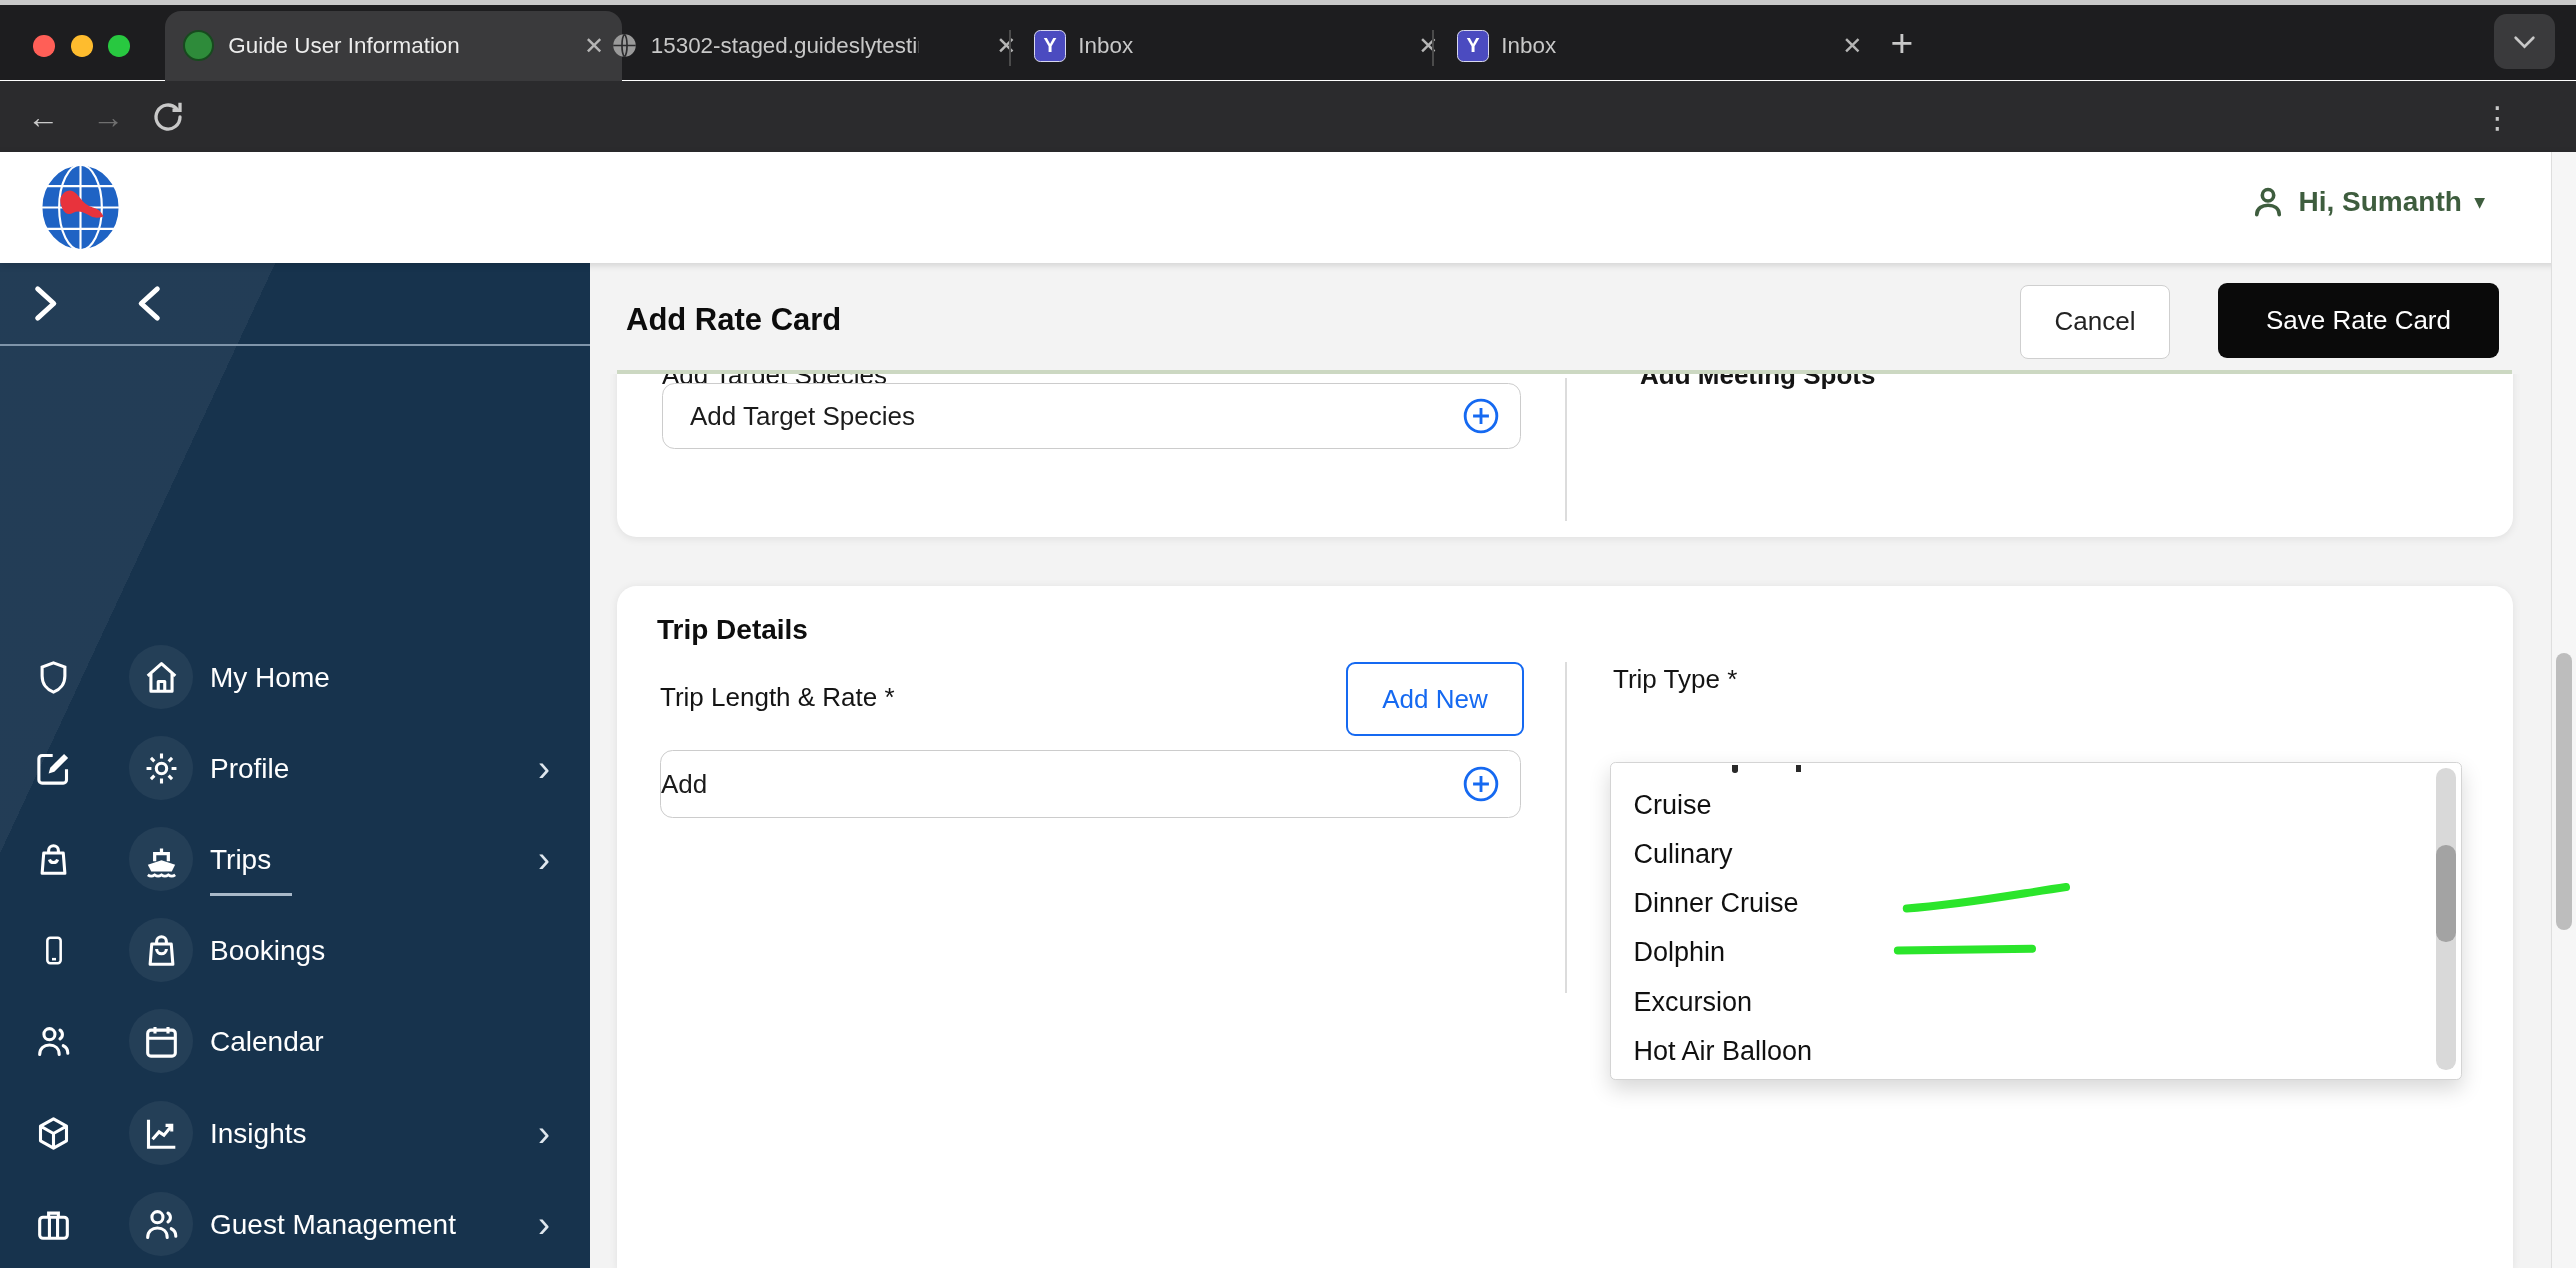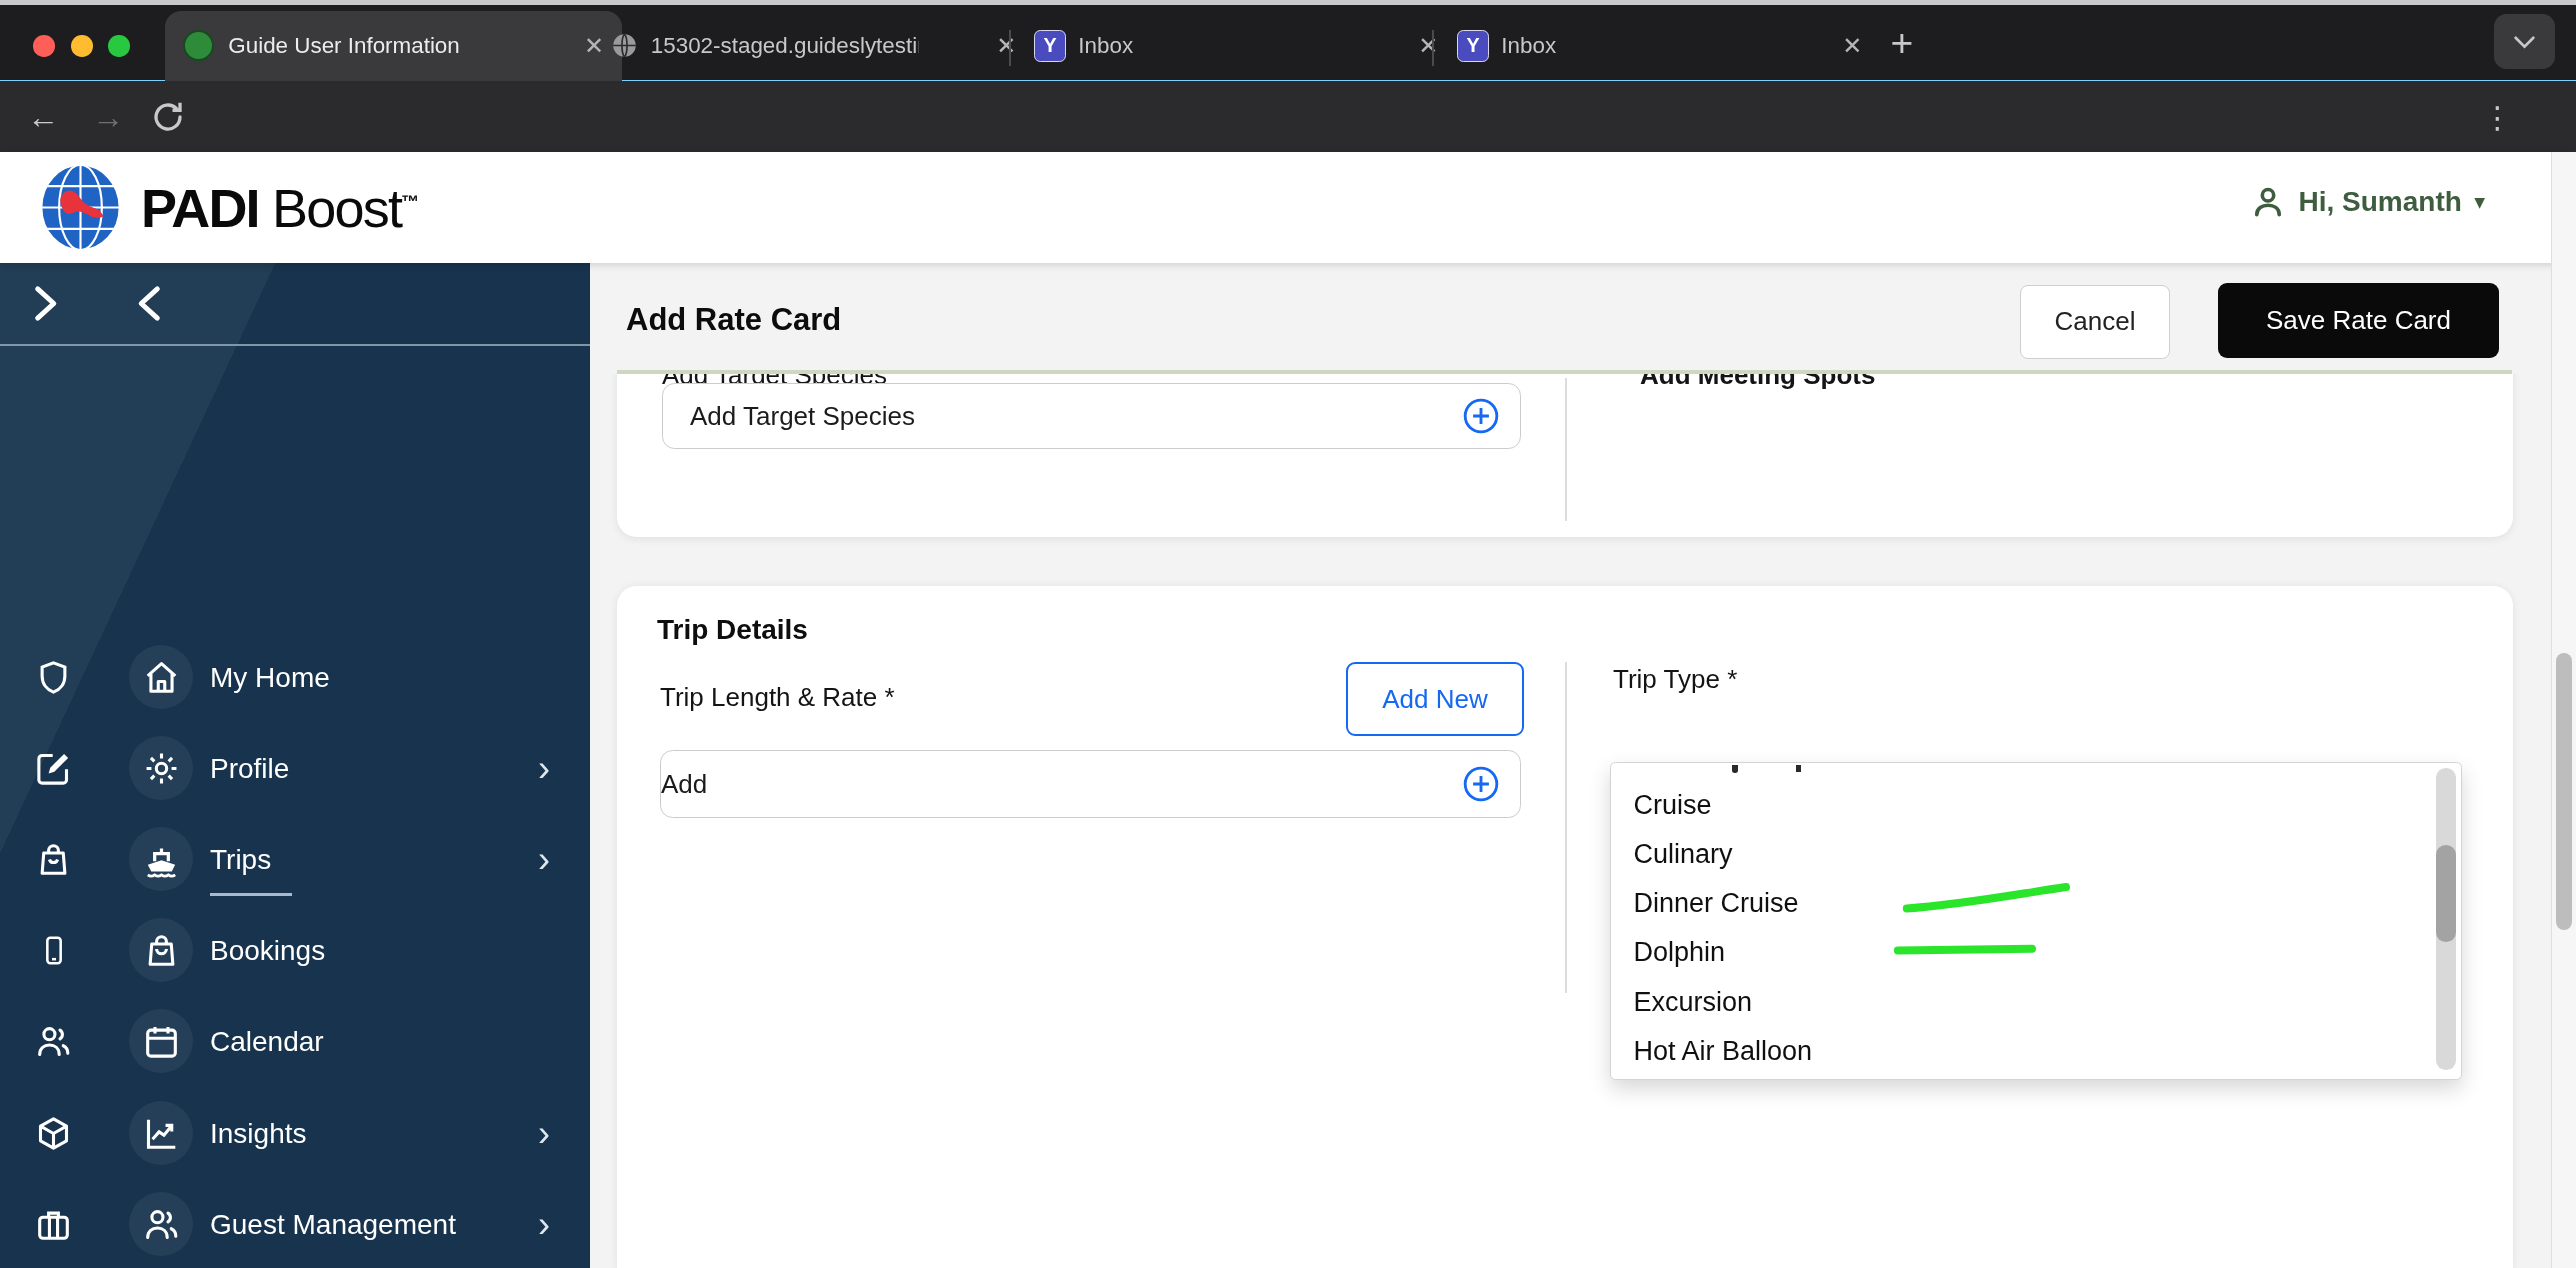--- a/index.html
+++ b/index.html
@@ -1,17 +1,17 @@
 <!DOCTYPE html>
 <html style="font-size:14.3px"><head>
 <meta charset="utf-8">
 <style>
   html,body{margin:0;padding:0;background:#888;}
   .stage{position:relative;width:2576px;height:1268px;overflow:hidden;
-    font-family:"Liberation Sans","DejaVu Sans",sans-serif;background:#7dd3fc;}
+    font-family:"Liberation Sans","DejaVu Sans",sans-serif;background:#ffffff;}
   .abs{position:absolute;}
   svg{display:block;}
 
   
   .win-top{left:0;top:0;width:2576px;height:5.4px;background:#c9c9c9;}
   .tabstrip{left:0;top:5.4px;width:2576px;height:75px;background:#1d1d1f;}
   .tl{width:21.5px;height:21.5px;border-radius:50%;top:30px;}
   .tab{top:5.4px;height:70px;border-radius:16px 16px 0 0;display:flex;align-items:center;}
   .tab.active{background:#3a3a3c;}
   .tab-title{font-size:22.4px;color:#c8c8c8;white-space:nowrap;overflow:hidden;}
@@ -182,24 +182,20 @@
       <ellipse cx="50" cy="50" rx="44" ry="48" fill="#1f63c4"></ellipse>
       <g stroke="#fff" stroke-width="2.4" fill="none">
         <ellipse cx="50" cy="50" rx="44" ry="48"></ellipse>
         <ellipse cx="50" cy="50" rx="24" ry="48"></ellipse>
         <line x1="50" y1="2" x2="50" y2="98"></line>
         <line x1="6" y1="50" x2="94" y2="50"></line>
         <path d="M10 26 H90 M10 74 H90"></path>
       </g>
       <path d="M28 38 q6-10 14-6 q4 2 8 8 q6 8 14 10 q8 2 12 10 q-10 4-18-2 q-10-6-16-2 q-8 4-12-4 q-4-8-2-14z" fill="#e8333c"></path>
     </svg>
-    <div class="abs brand" style="left:141px;top:25px;">
-      <b>PADI</b>
-      <span style="font-weight:500;">Boost</span><sup style="font-size:18px;font-weight:700;">™</sup>
-    </div>
     <div class="abs" style="left:2250px;top:32px;display:flex;align-items:center;gap:12.5px;">
       <svg width="36" height="36" viewBox="0 0 24 24">
         <circle cx="12" cy="7.5" r="3.8" fill="none" stroke="#3e5d3e" stroke-width="2.4"></circle>
         <path d="M4.5 20.5c0-4.4 3.7-6.3 7.5-6.3s7.5 1.9 7.5 6.3" fill="none" stroke="#3e5d3e" stroke-width="2.4" stroke-linecap="round"></path>
       </svg>
       <span class="greet">Hi, Sumanth</span>
       <span class="greet" style="font-size:21.5px;">▾</span>
     </div>
   </div>
 

